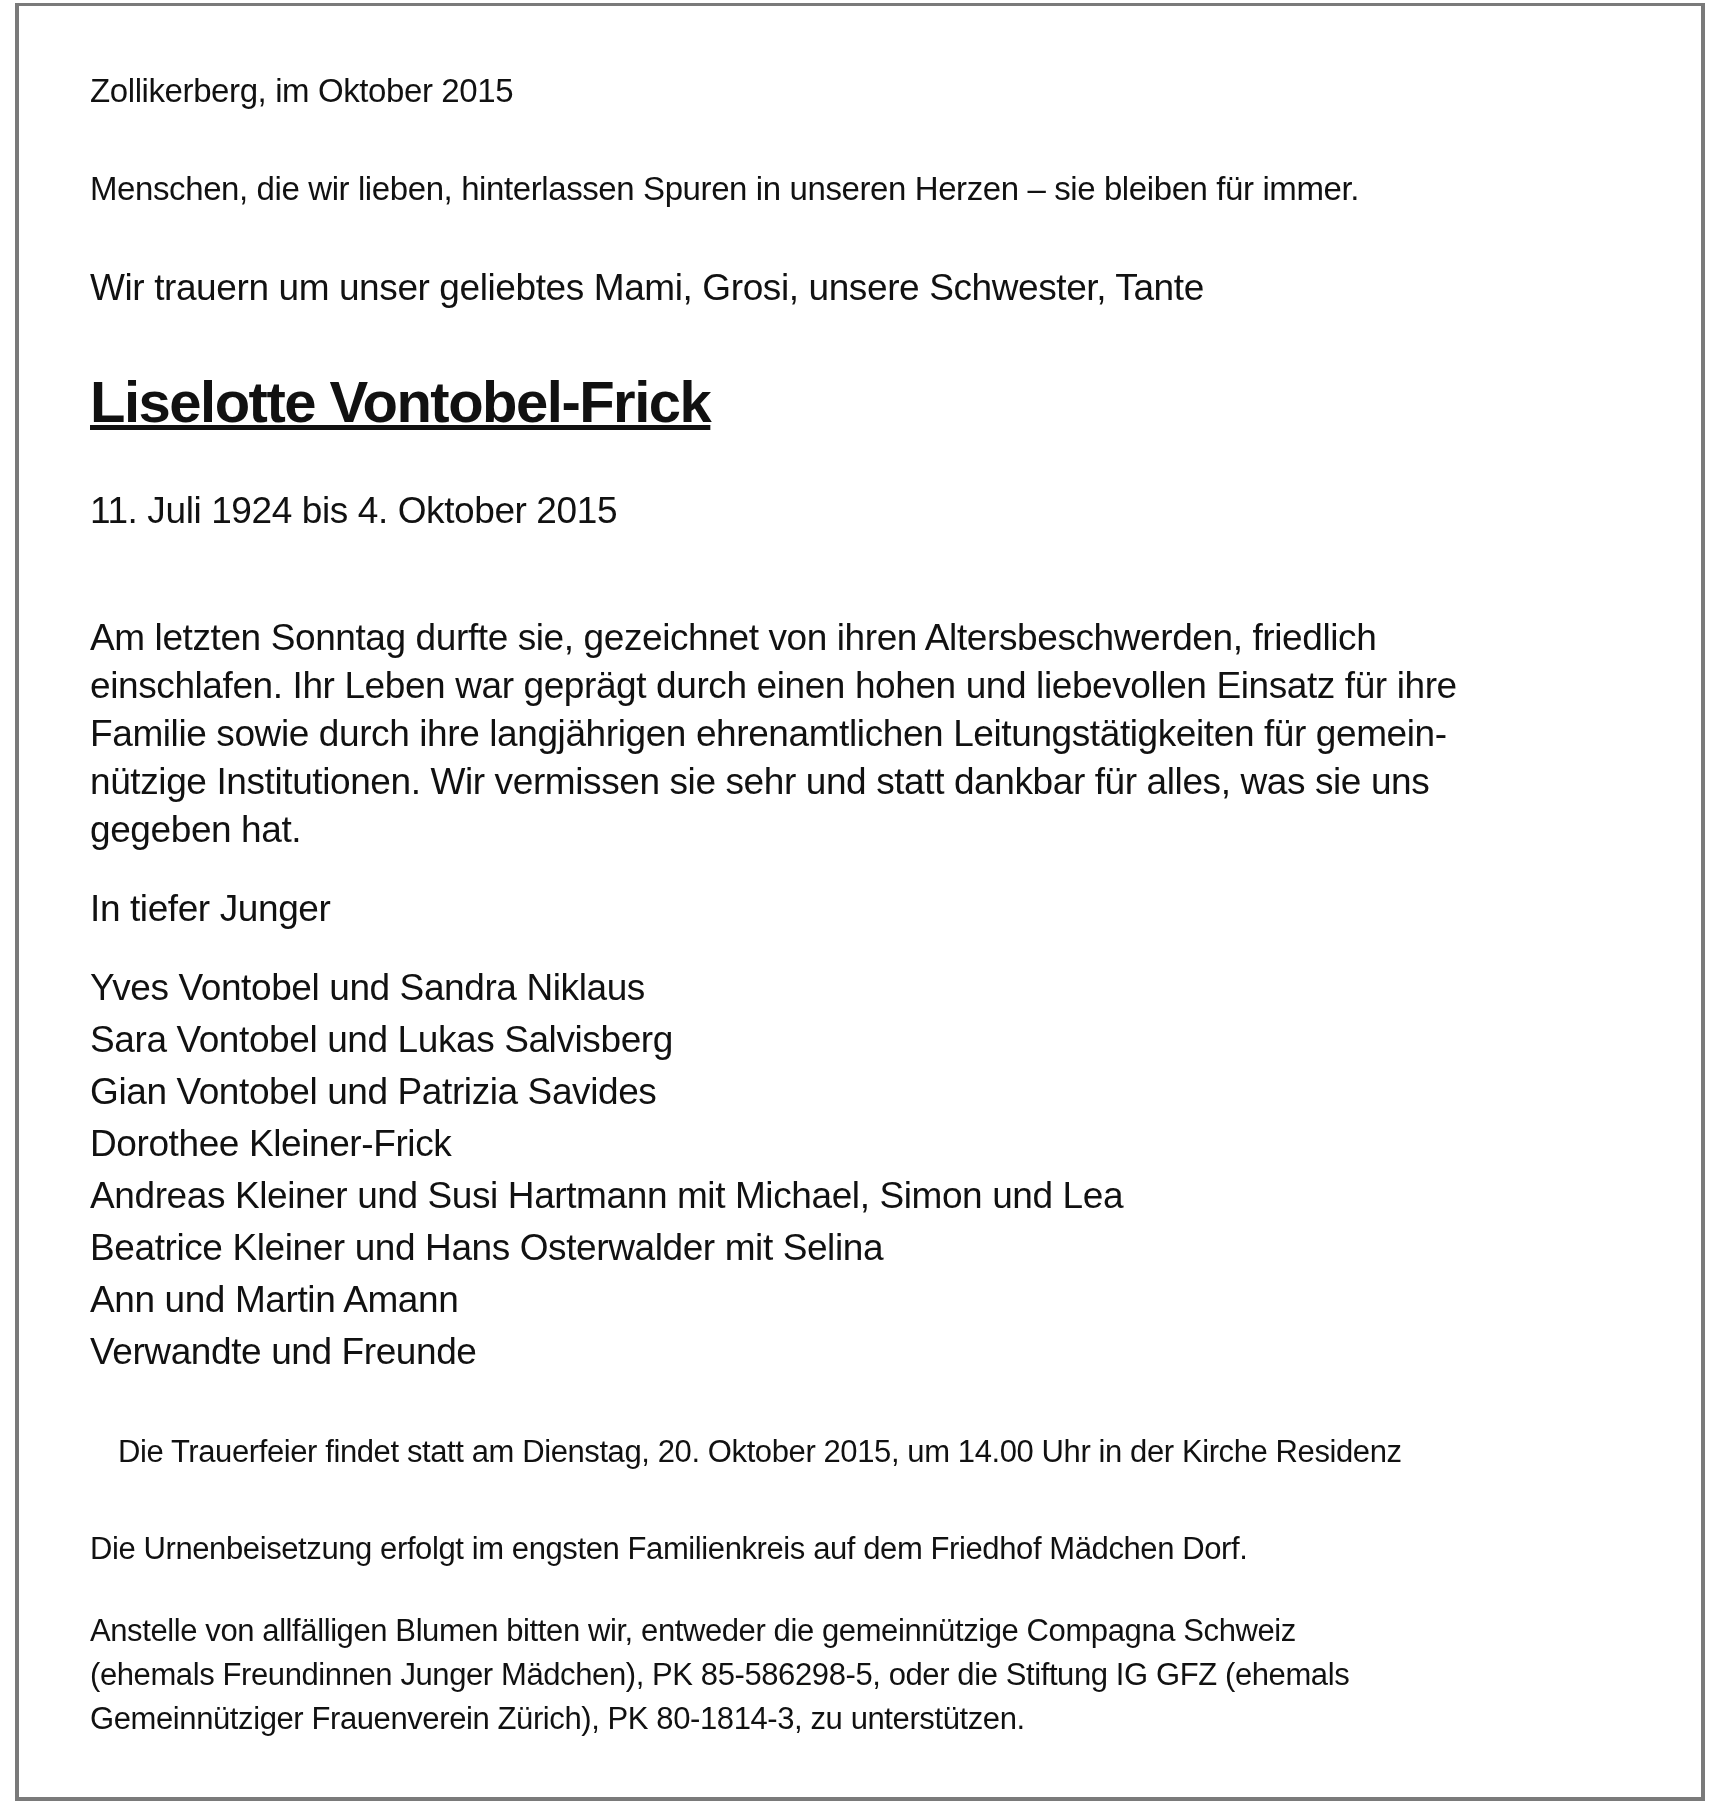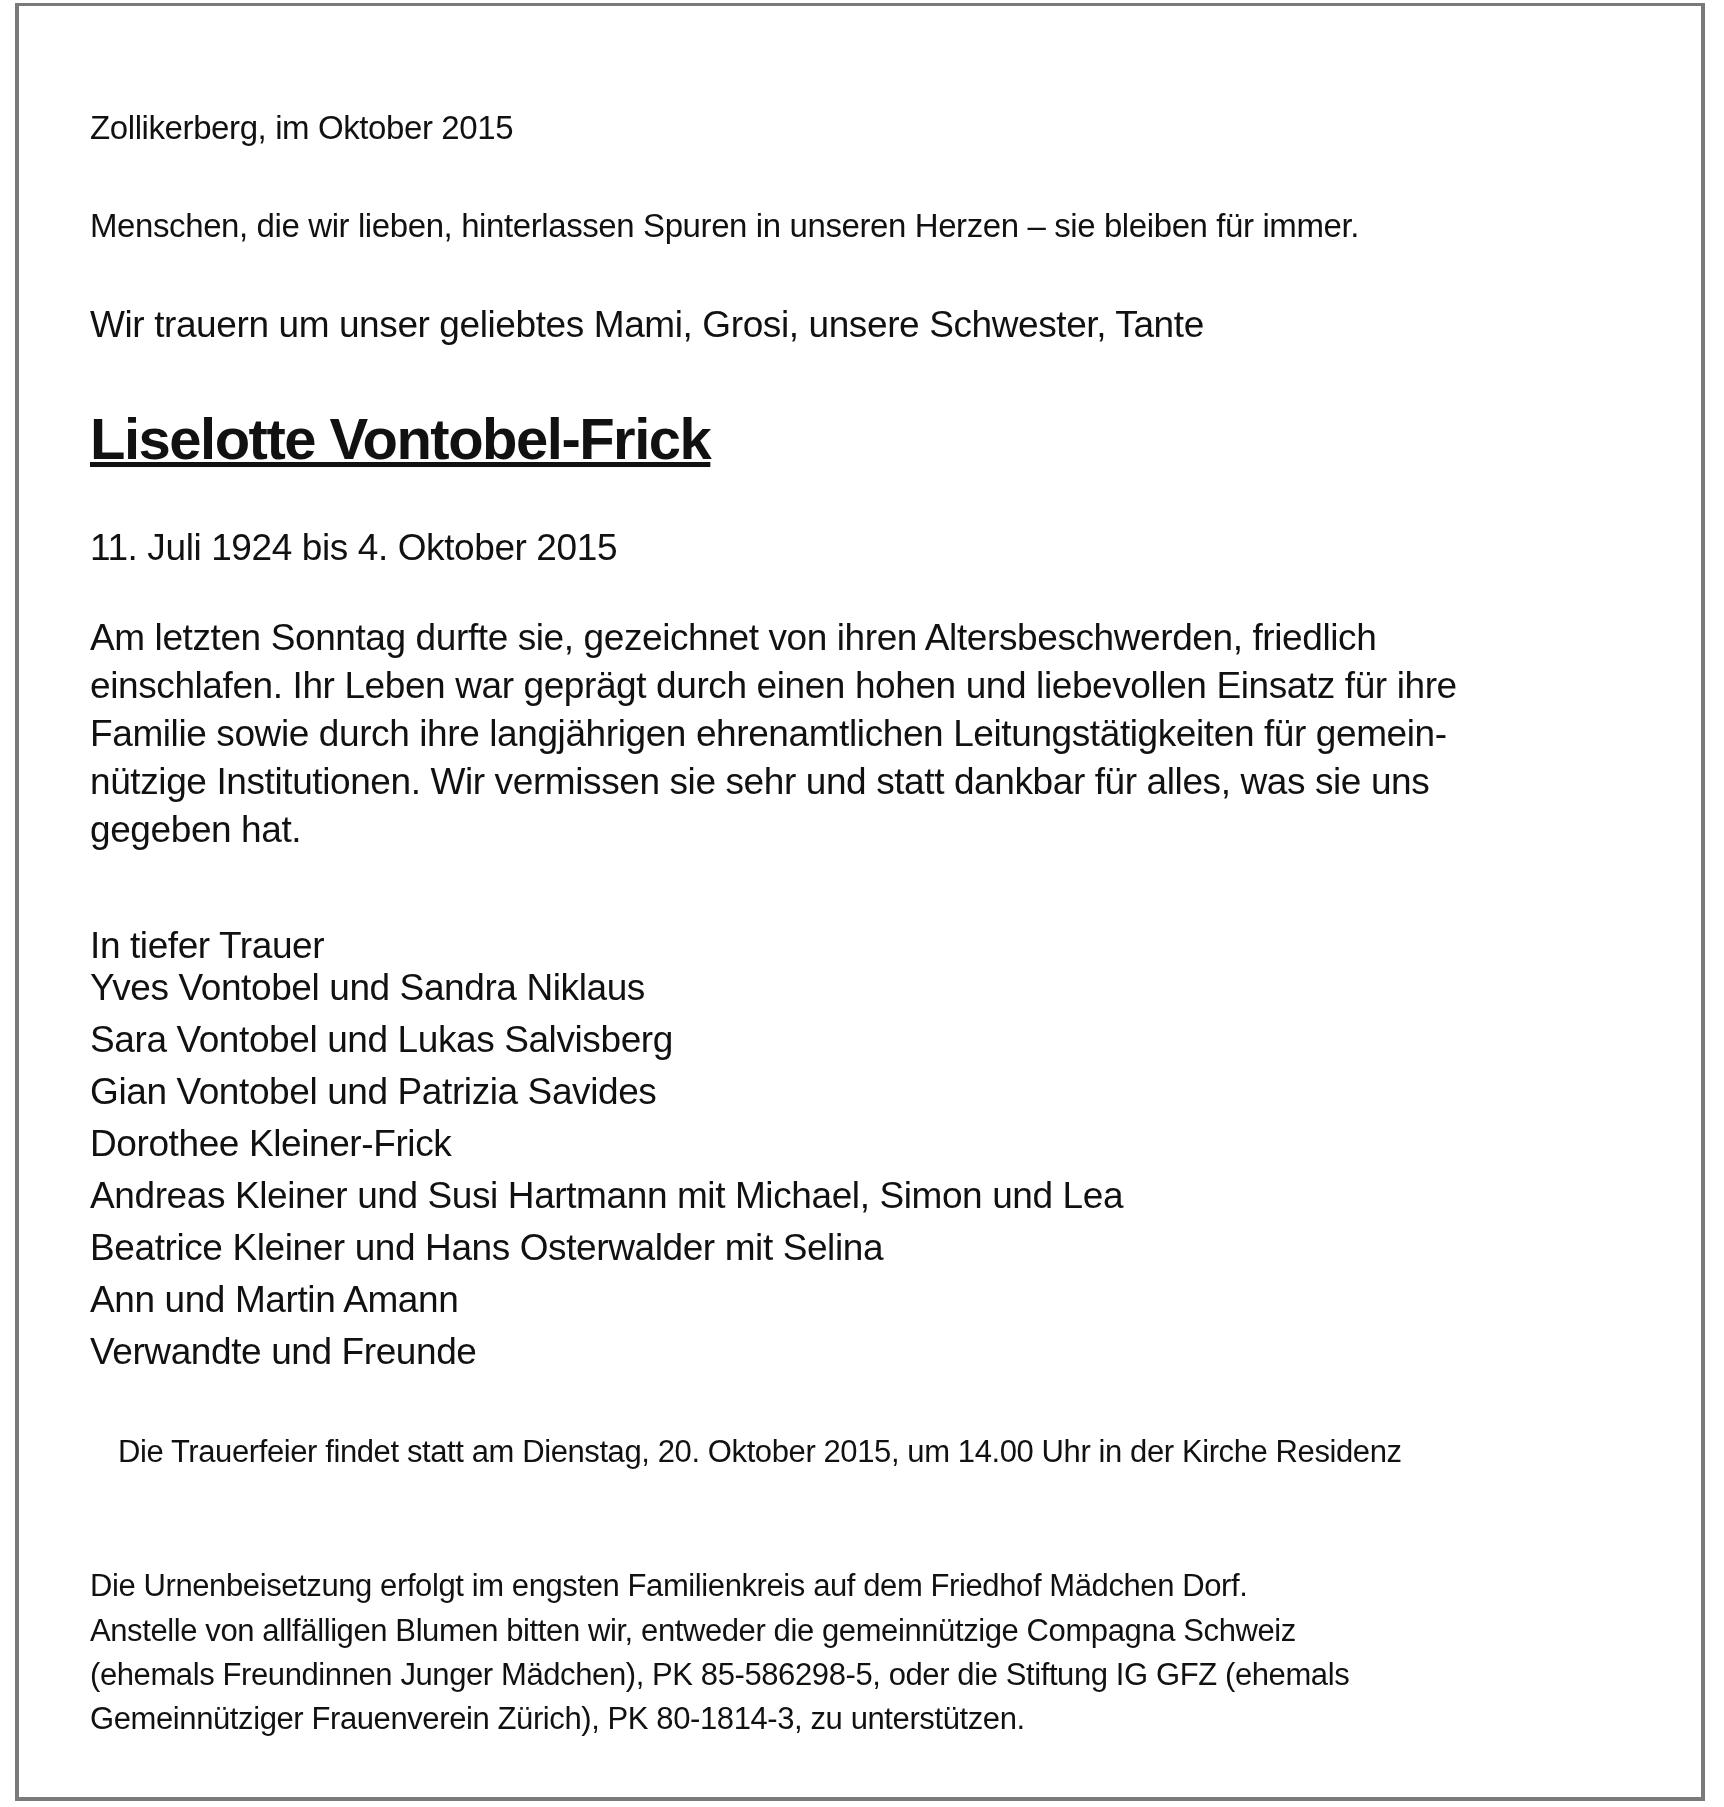--- a/index.html
+++ b/index.html
@@ -1,20 +1,20 @@
 <!DOCTYPE html>
 <html><head>
 <meta charset="utf-8">
 <style>
   html, body { margin: 0; padding: 0; background: #ffffff; }
   body { width: 1724px; height: 1807px; position: relative; overflow: hidden;
          font-family: "Liberation Sans", sans-serif; color: #111; }
   .frame { position: absolute; left: 15px; top: 3px; width: 1690px; height: 1798px;
            border: 4px solid #7a7a7a; border-top-width: 3px; box-sizing: border-box; }
-  .t { position: absolute; left: 90px; white-space: nowrap; letter-spacing: -0.4px; margin-top: 37px; }
+  .t { position: absolute; left: 90px; white-space: nowrap; letter-spacing: -0.4px; }
   .s34 { font-size: 33px; }
   .s38 { font-size: 37px; }
   .s32 { font-size: 31px; }
   .title { font-size: 58px; font-weight: bold; letter-spacing: -1.5px; text-decoration: underline; }
   .para { position: absolute; left: 90px; width: 1580px; letter-spacing: -0.4px; }
   .para div { white-space: nowrap; }
 </style>
 </head>
 <body>
 
@@ -27,21 +27,21 @@
 <div class="t s38" style="top:490px;">11. Juli 1924 bis 4. Oktober 2015</div>
 
 <div class="para s38" style="top:614px; line-height:48px;">
   <div>Am letzten Sonntag durfte sie, gezeichnet von ihren Altersbeschwerden, friedlich</div>
   <div>einschlafen. Ihr Leben war geprägt durch einen hohen und liebevollen Einsatz für ihre</div>
   <div>Familie sowie durch ihre langjährigen ehrenamtlichen Leitungstätigkeiten für gemein-</div>
   <div>nützige Institutionen. Wir vermissen sie sehr und statt dankbar für alles, was sie uns</div>
   <div>gegeben hat.</div>
 </div>
 
-<div class="t s38" style="top:888px;">In tiefer Trauer</div>
+<div class="t s38" style="top:888px;">In tiefer Junger</div>
 
 <div class="para s38" style="top:962px; line-height:52px;">
   <div>Yves Vontobel und Sandra Niklaus</div>
   <div>Sara Vontobel und Lukas Salvisberg</div>
   <div>Gian Vontobel und Patrizia Savides</div>
   <div>Dorothee Kleiner-Frick</div>
   <div>Andreas Kleiner und Susi Hartmann mit Michael, Simon und Lea</div>
   <div>Beatrice Kleiner und Hans Osterwalder mit Selina</div>
   <div>Ann und Martin Amann</div>
   <div>Verwandte und Freunde</div>

